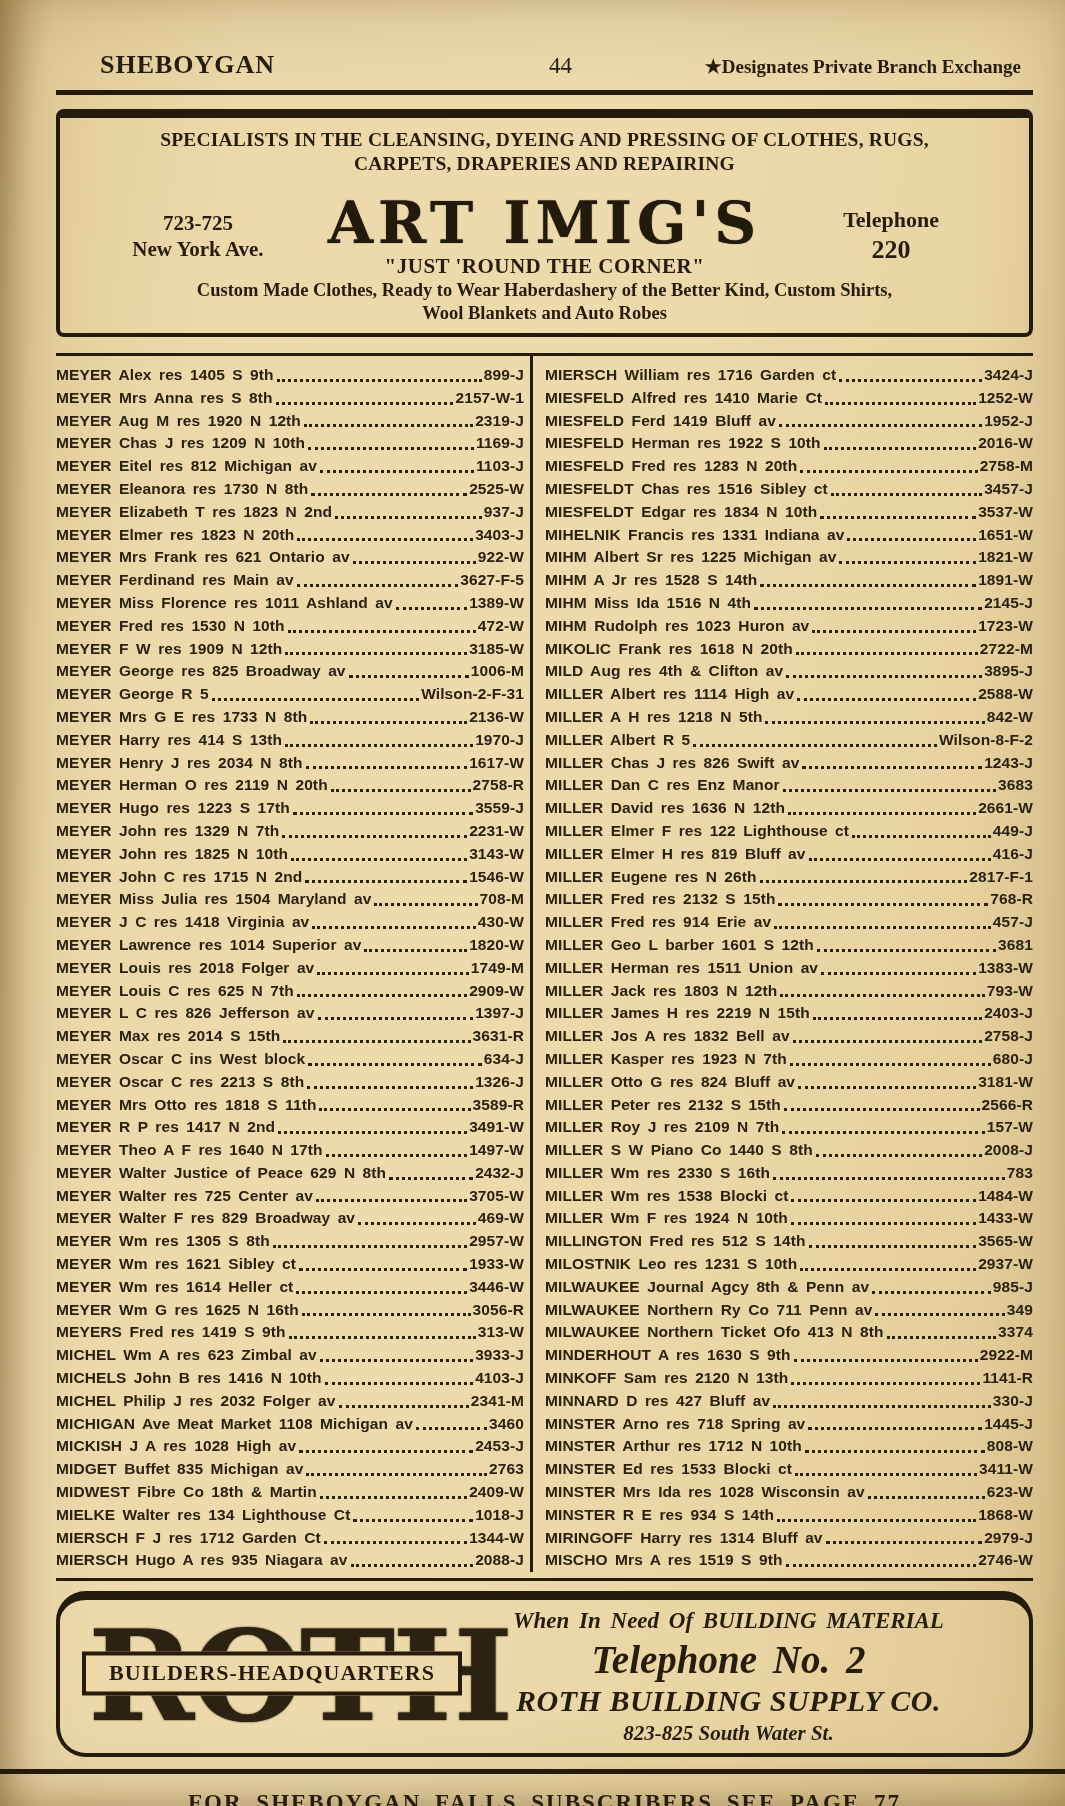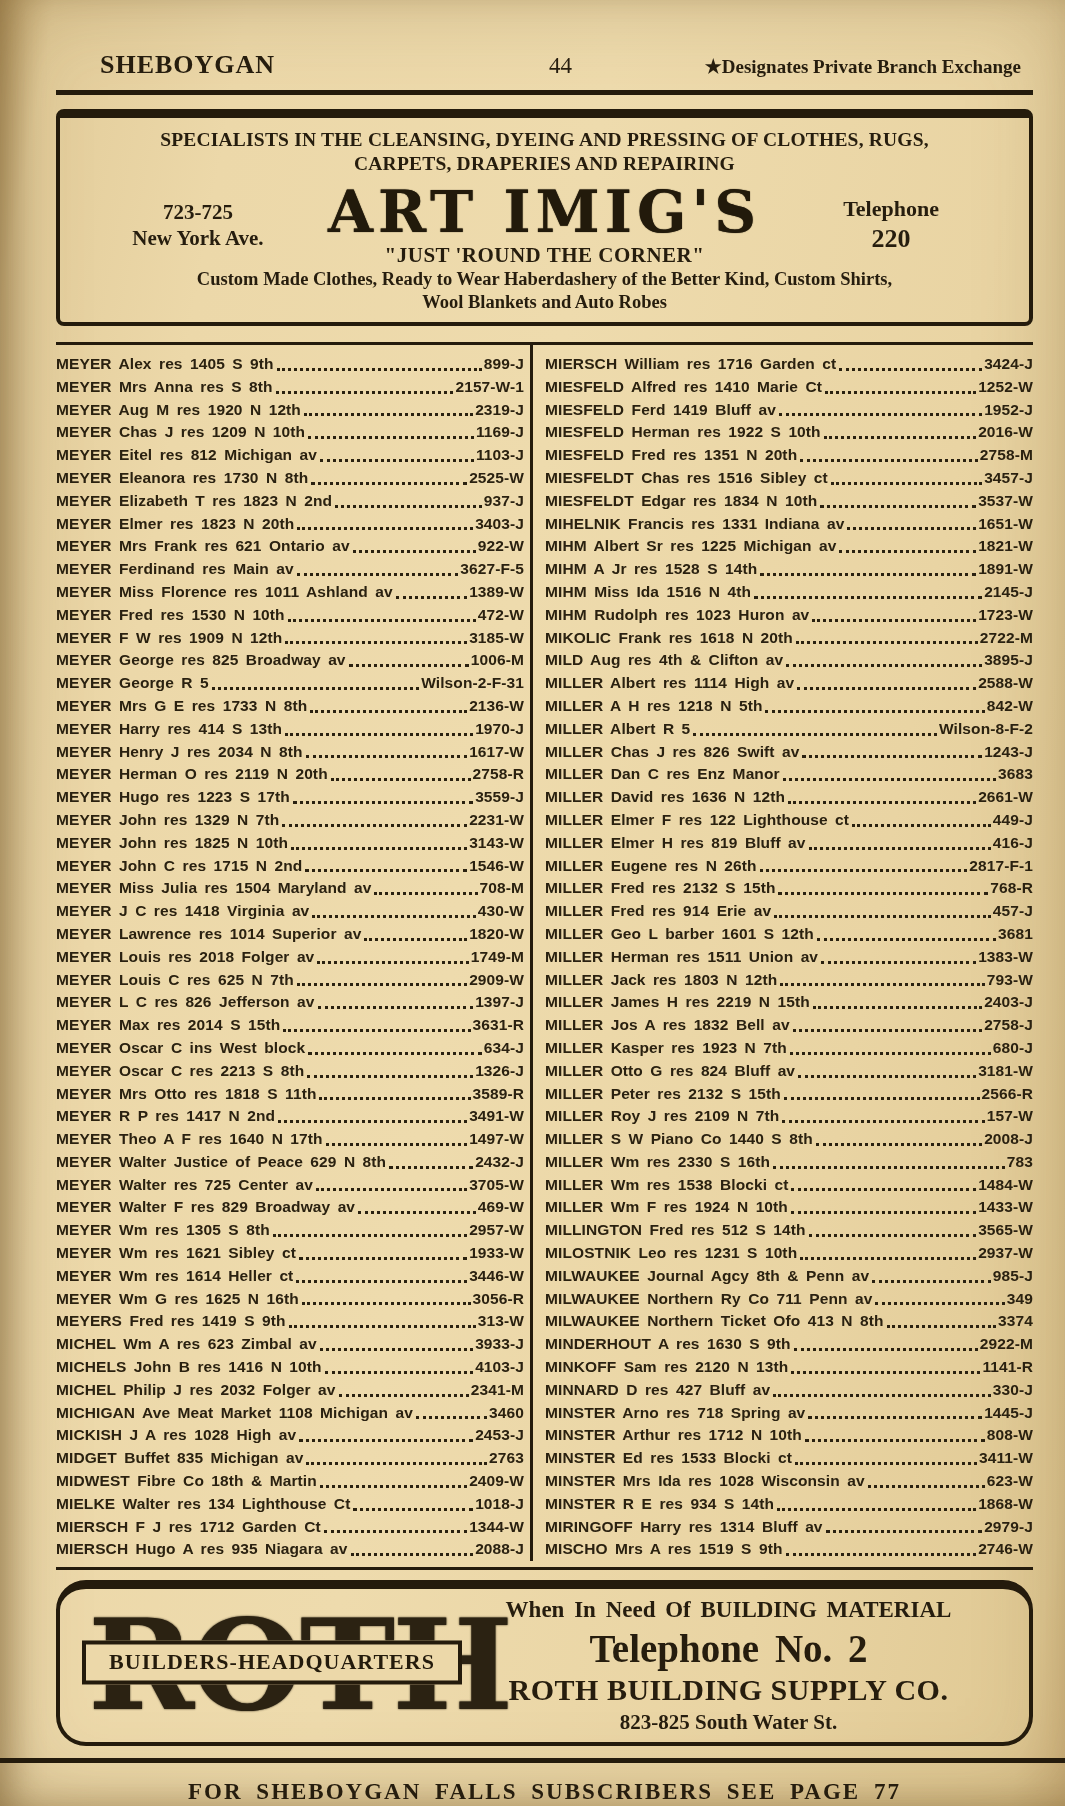--- a/index.html
+++ b/index.html
@@ -20,21 +20,21 @@
   .hdr-city{font-weight:bold;font-size:26px;letter-spacing:1px;}
   .hdr-page{font-size:23px;padding:0 10px;}
   .hdr-note{font-weight:bold;font-size:19px;text-align:right;}
   .header-rule{height:5px;background:#241b0c;margin:10px 0 14px 0;}
   
   .top-ad{
     border:4px solid #241b0c;border-top-width:9px;border-radius:8px;
     padding:10px 18px 8px;text-align:center;
   }
   .ad-line1,.ad-line2{font-weight:bold;font-size:19.5px;line-height:1.25;letter-spacing:.2px;}
-  .ad-mid{display:grid;grid-template-columns:1fr auto 1fr;align-items:center;margin-top:6px;}
+  .ad-mid{display:grid;grid-template-columns:1fr auto 1fr;align-items:center;margin-top:17px;}
   .ad-left{font-weight:bold;font-size:21px;line-height:1.25;text-align:center;}
   .ad-center{padding:0 10px;}
   .ad-title{font-family:"DejaVu Serif",serif;font-weight:bold;font-size:58px;line-height:1.0;letter-spacing:5px;color:#221a0b;text-shadow:0 0 1px #221a0b;}
   .ad-slogan{font-weight:bold;font-size:21px;margin-top:2px;letter-spacing:.5px;}
   .ad-right{font-weight:bold;font-size:22px;line-height:1.2;text-align:center;}
   .ad-tel-no{font-size:26px;}
   .ad-line3,.ad-line4{font-weight:bold;font-size:18.5px;line-height:1.25;}
   
   .listings{
     margin-top:16px;border-top:3px solid #241b0c;
@@ -63,21 +63,21 @@
     font-family:"DejaVu Serif",serif;font-weight:bold;font-size:128px;line-height:.95;
     letter-spacing:-3px;color:#2b2212;text-shadow:0 0 2px #2b2212;
     transform:scaleY(.98);
   }
   .roth-banner{
     position:absolute;top:50%;left:-6px;right:-14px;transform:translateY(-58%);
     border:4px solid #241b0c;background:#ecd8a9;
     font-family:"Liberation Serif",serif;font-weight:bold;font-size:22px;
     text-align:center;padding:5px 2px;letter-spacing:1px;color:#241b0c;
   }
-  .roth-right{flex:1;text-align:center;line-height:1.2;}
+  .roth-right{flex:1;text-align:center;line-height:1.2;font-style:italic;}
   .roth-line1{font-weight:bold;font-size:23px;word-spacing:4px;}
   .roth-line2{font-weight:bold;font-size:39px;word-spacing:6px;margin-top:2px;}
   .roth-line3{font-weight:bold;font-size:30px;letter-spacing:.5px;}
   .roth-line4{font-weight:bold;font-size:21px;margin-top:2px;}
   
   .footer-rule{height:5px;background:#241b0c;margin:12px -32px 0 -56px;}
   .footer{
     text-align:center;font-weight:bold;font-size:23px;letter-spacing:2px;
     margin-top:16px;word-spacing:6px;
   }
@@ -399,21 +399,21 @@
           <span class="ename">MIESFELD Ferd 1419 Bluff av</span>
           <span class="dots"></span>
           <span class="ephone">1952-J</span>
         </div>
         <div class="entry">
           <span class="ename">MIESFELD Herman res 1922 S 10th</span>
           <span class="dots"></span>
           <span class="ephone">2016-W</span>
         </div>
         <div class="entry">
-          <span class="ename">MIESFELD Fred res 1351 N 20th</span>
+          <span class="ename">MIESFELD Fred res 1283 N 20th</span>
           <span class="dots"></span>
           <span class="ephone">2758-M</span>
         </div>
         <div class="entry">
           <span class="ename">MIESFELDT Chas res 1516 Sibley ct</span>
           <span class="dots"></span>
           <span class="ephone">3457-J</span>
         </div>
         <div class="entry">
           <span class="ename">MIESFELDT Edgar res 1834 N 10th</span>

